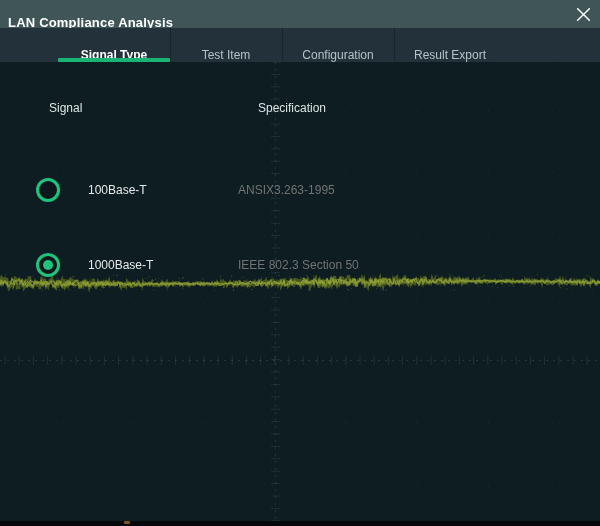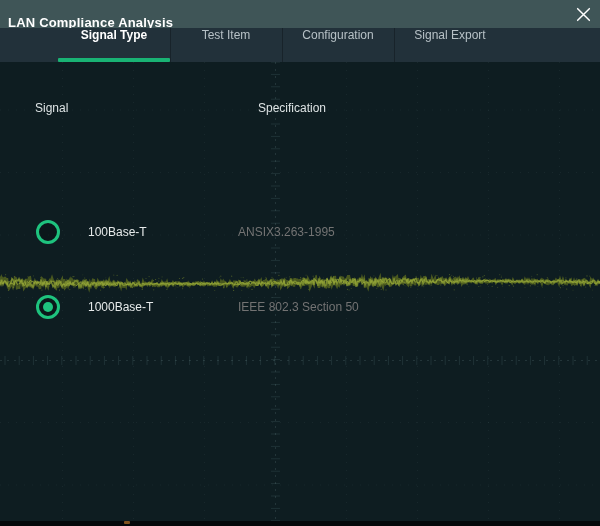--- a/index.html
+++ b/index.html
@@ -26,21 +26,21 @@
     display:flex;align-items:center;justify-content:center;cursor:pointer;
   }
 
   
   .tabbar{
     position:absolute;left:0;top:28px;width:600px;height:34px;
     background:var(--tabbar-bg,#22313a);
   }
   .tab{
     position:absolute;top:0;height:34px;width:112px;
-    display:flex;align-items:flex-start;justify-content:center;
+    display:flex;align-items:flex-end;justify-content:center;
     color:#b7c1c6;font-size:12px;cursor:pointer;
   }
   .tab0{left:58px}.tab1{left:170px}.tab2{left:282px}.tab3{left:394px}
   .tab.active{color:#ffffff;font-weight:bold;}
   .tab .underline{
     display:none;position:absolute;left:0;bottom:0;width:112px;height:4px;
     background:var(--tab-underline,#19b374);border-radius:1px;
   }
   .tab.active .underline{display:block;}
   .tab-divider{
@@ -50,24 +50,24 @@
   .td1{left:170px}.td2{left:282px}.td3{left:394px}
 
   
   .screen{
     position:absolute;left:0;top:62px;width:600px;height:459px;
     background:var(--screen-bg,#0e1d21);overflow:hidden;
   }
   .screen svg{position:absolute;left:0;top:0;}
 
   .hdr{position:absolute;color:#dde3e4;font-size:12px;}
-  .hdr-signal{left:35px;top:39px;}
+  .hdr-signal{left:49px;top:39px;}
   .hdr-spec{left:238px;top:39px;margin-left:20px;}
 
-  .row{position:absolute;left:0;width:600px;height:28px;cursor:pointer;margin-top:42px;}
+  .row{position:absolute;left:0;width:600px;height:28px;cursor:pointer;}
   .row1{top:114px}.row2{top:189px}
   .radio{
     position:absolute;left:36px;top:2px;width:24px;height:24px;
     box-sizing:border-box;border:3px solid var(--accent,#1ec37e);
     border-radius:50%;background:rgba(5,15,15,.35);
   }
   .radio .dot{
     display:none;position:absolute;left:50%;top:50%;
     width:10px;height:10px;margin:-5px 0 0 -5px;border-radius:50%;
     background:var(--accent,#1ec37e);
@@ -111,21 +111,21 @@
     </div>
     <div class="tab tab2">
       <span>Configuration</span>
 
     </div>
     <div class="tab tab1">
       <span>Test Item</span>
 
     </div>
     <div class="tab tab3">
-      <span>Signal Export</span>
+      <span>Result Export</span>
 
     </div>
   </div>
 
   <div class="screen">
     <svg id="scope-svg" width="600" height="459">
       <g id="graticule">
           <line x1="62.5" y1="0" x2="62.5" y2="459" stroke="rgba(150,195,195,0.07)" stroke-width="1" stroke-dasharray="1 7"></line>
           <line x1="133.5" y1="0" x2="133.5" y2="459" stroke="rgba(150,195,195,0.07)" stroke-width="1" stroke-dasharray="1 7"></line>
           <line x1="204.5" y1="0" x2="204.5" y2="459" stroke="rgba(150,195,195,0.07)" stroke-width="1" stroke-dasharray="1 7"></line>

